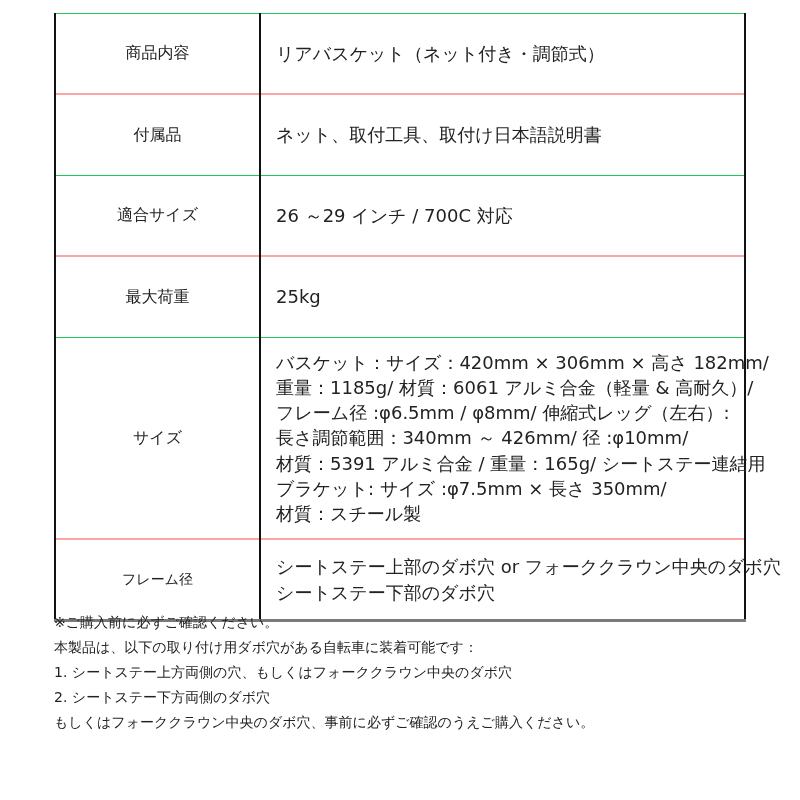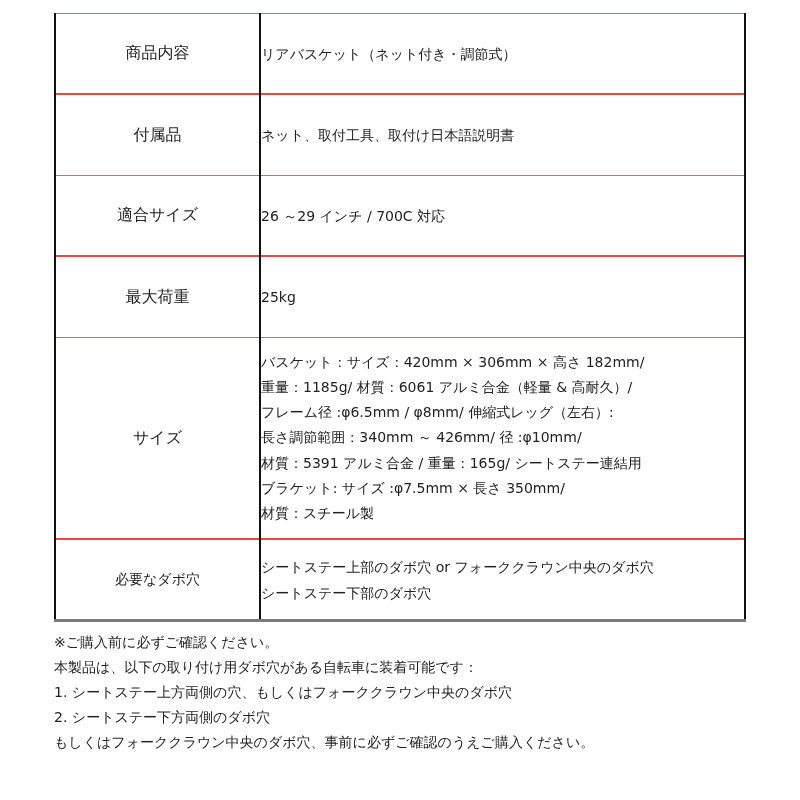--- a/index.html
+++ b/index.html
@@ -15,36 +15,36 @@
   .spec-table td {
     border-left: 2px solid #111111;
     border-right: 2px solid #111111;
     padding: 0;
     vertical-align: middle;
   }
   .spec-table td.label {
     width: 203px; text-align: center; font-size: 16px;
   }
   .spec-table td.value {
-    font-size: 14px; line-height: 26px;
+    padding-left: 15px; font-size: 18px; line-height: 26px;
   }
   .spec-table td.label.small { font-size: 14px; }
   .bt-gray { border-top: 1px solid #22c55e; }
-  .bt-black { border-top: 2px solid #ef4444; }
+  .bt-black { border-top: 2px solid #fca5a5; }
   .bb-gray { border-bottom: 3px solid #7a7a7a; }
   .r1 td { height: 79px; }
   .r2 td { height: 80px; }
   .r3 td { height: 79px; border-radius: 6px; }
   .r4 td { height: 80px; }
   .r5 td { height: 200px; }
   .r6 td { height: 79px; }
   .r5 td.value { line-height: 25.2px; }
   .line { display: block; white-space: nowrap; }
   .notes {
-    position: absolute; left: 54px; top: 630px; width: 700px;
+    position: absolute; left: 54px; top: 610px; width: 700px;
     font-size: 14px; line-height: 25px; color: #222222;
   }
 </style>
 </head>
 <body>
 
 <table class="spec-table">
   <tbody>
       <tr class="r1">
     <td class="label bt-gray">商品内容</td>
@@ -76,21 +76,21 @@
       <span class="line">バスケット：サイズ：420mm × 306mm × 高さ 182mm/</span>
       <span class="line">重量：1185g/ 材質：6061 アルミ合金（軽量 &amp; 高耐久）/</span>
       <span class="line">フレーム径 :φ6.5mm / φ8mm/ 伸縮式レッグ（左右）:</span>
       <span class="line">長さ調節範囲：340mm ～ 426mm/ 径 :φ10mm/</span>
       <span class="line">材質：5391 アルミ合金 / 重量：165g/ シートステー連結用</span>
       <span class="line">ブラケット: サイズ :φ7.5mm × 長さ 350mm/</span>
       <span class="line">材質：スチール製</span>
     </td>
   </tr>
   <tr class="r6">
-    <td class="label small bt-black bb-gray">必要なダボ穴</td>
+    <td class="label small bt-black bb-gray">フレーム径</td>
     <td class="value bt-black bb-gray">
       <span class="line">シートステー上部のダボ穴 or フォーククラウン中央のダボ穴</span>
       <span class="line">シートステー下部のダボ穴</span>
     </td>
   </tr>
 </tbody>
   </table>
 
 <div class="notes">
   <div>※ご購入前に必ずご確認ください。</div>

